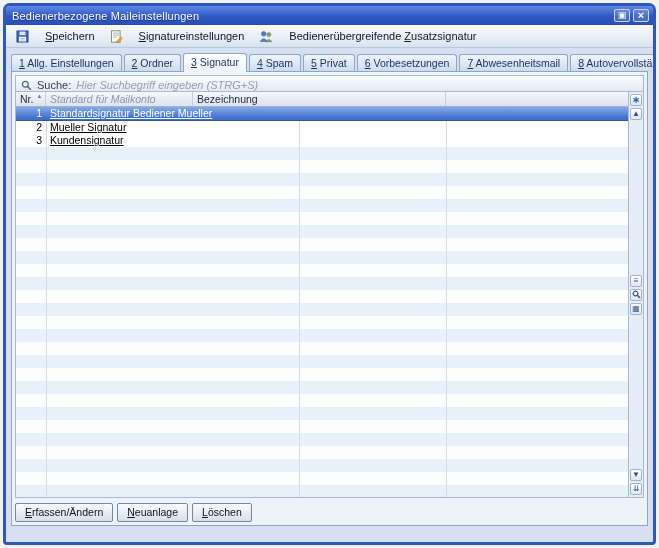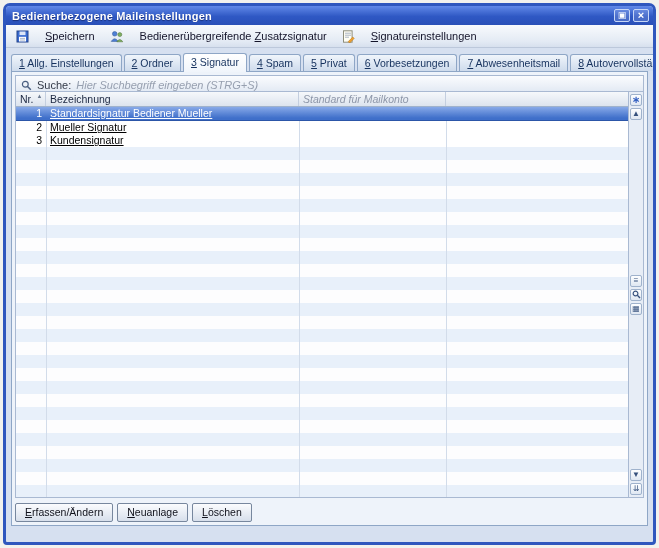--- a/index.html
+++ b/index.html
@@ -5,21 +5,21 @@
   * { margin:0; padding:0; box-sizing:border-box; }
   html,body { width:659px; height:548px; }
   body { background:#f2f2ee; font-family:"Liberation Sans","DejaVu Sans",sans-serif; font-size:11px; position:relative; overflow:hidden; }
 
   .window { position:absolute; inset:3px; border:3px solid #2f57be; border-radius:7px 7px 4px 4px;
             background:#d6e0f0; display:flex; flex-direction:column; overflow:hidden; }
 
   
   .titlebar { height:19px; flex:0 0 19px; background:linear-gradient(#6189e8,#2f58c4 55%,#2a50b8);
               display:flex; align-items:center; padding:0 4px 0 6px; }
-  .title-text { flex:1; color:#fff; font-weight:bold; font-size:11px; letter-spacing:.2px;
+  .title-text { flex:1; color:#fff; font-weight:normal; font-size:11px; letter-spacing:.2px;
                 text-shadow:0 1px 1px rgba(0,0,40,.45); white-space:nowrap; overflow:hidden; }
   .win-btn { width:16px; height:13px; margin-left:3px; border:1px solid #c6d6f6; border-radius:2px;
              background:rgba(255,255,255,.14); color:#fff; display:flex; align-items:center;
              justify-content:center; font-size:9px; line-height:1; cursor:default; }
   .win-btn.close { font-size:11px; font-weight:bold; }
 
   
   .toolbar { flex:0 0 23px; display:flex; align-items:center; gap:3px; padding:1px 5px;
              background:linear-gradient(#f8fafd,#e3eaf4 75%,#d7e0ee); border-bottom:1px solid #bcc8db; }
   .tool-item { display:flex; align-items:center; gap:16px; padding:2px 6px 2px 4px; color:#14142a;
@@ -109,40 +109,40 @@
           <rect x="3.5" y="1.5" width="6" height="3.6" fill="#dce6f8"></rect>
           <rect x="3" y="6.8" width="7" height="4.7" fill="#fff"></rect>
           <line x1="4" y1="8.4" x2="9" y2="8.4" stroke="#9aa8c0" stroke-width="0.8"></line>
           <line x1="4" y1="10" x2="9" y2="10" stroke="#9aa8c0" stroke-width="0.8"></line>
         </svg>
       </span>
       <span><u>S</u>peichern</span>
     </div>
     <div class="tool-item">
       <span class="tool-icon">
-        <svg width="14" height="13" viewBox="0 0 14 13">
-          <circle cx="4.7" cy="3.8" r="2.3" fill="#4d7fd6" stroke="#2c508f" stroke-width="0.5"></circle>
-          <path d="M1.2 11.4 Q4.7 6 8.2 11.4 Z" fill="#4d7fd6" stroke="#2c508f" stroke-width="0.5"></path>
-          <circle cx="9.8" cy="4.6" r="2" fill="#7fae62" stroke="#4c7037" stroke-width="0.5"></circle>
-          <path d="M6.8 11.8 Q9.8 7.2 12.8 11.8 Z" fill="#7fae62" stroke="#4c7037" stroke-width="0.5"></path>
-        </svg>
-      </span>
-      <span>Bedienerübergreifende <u>Z</u>usatzsignatur</span>
-    </div>
-    <div class="tool-item">
-      <span class="tool-icon">
         <svg width="13" height="13" viewBox="0 0 13 13">
           <rect x="1.5" y="0.8" width="8.6" height="11.4" fill="#fffef4" stroke="#8d8d7c"></rect>
           <line x1="3" y1="3.2" x2="9" y2="3.2" stroke="#aab4c4"></line>
           <line x1="3" y1="5.2" x2="9" y2="5.2" stroke="#aab4c4"></line>
           <line x1="3" y1="7.2" x2="7" y2="7.2" stroke="#aab4c4"></line>
           <polygon points="6.2,11.6 10.8,7 12.2,8.4 7.6,13" fill="#f0a030" stroke="#b37312" stroke-width="0.5"></polygon>
         </svg>
       </span>
       <span><u>S</u>ignatureinstellungen</span>
+    </div>
+    <div class="tool-item">
+      <span class="tool-icon">
+        <svg width="14" height="13" viewBox="0 0 14 13">
+          <circle cx="4.7" cy="3.8" r="2.3" fill="#4d7fd6" stroke="#2c508f" stroke-width="0.5"></circle>
+          <path d="M1.2 11.4 Q4.7 6 8.2 11.4 Z" fill="#4d7fd6" stroke="#2c508f" stroke-width="0.5"></path>
+          <circle cx="9.8" cy="4.6" r="2" fill="#7fae62" stroke="#4c7037" stroke-width="0.5"></circle>
+          <path d="M6.8 11.8 Q9.8 7.2 12.8 11.8 Z" fill="#7fae62" stroke="#4c7037" stroke-width="0.5"></path>
+        </svg>
+      </span>
+      <span>Bedienerübergreifende <u>Z</u>usatzsignatur</span>
     </div>
   </div>
 
   <div class="inner">
 
     <div class="tabstrip">
       <div class="tab"><u>1</u> Allg. Einstellungen</div>
       <div class="tab"><u>2</u> Ordner</div>
       <div class="tab active"><u>3</u> Signatur</div>
       <div class="tab"><u>4</u> Spam</div>
@@ -166,22 +166,22 @@
       </div>
 
       <div class="grid-wrap">
         <div class="grid-main">
 
           <div class="grid-header">
             <div class="hcell h-nr">
               <span>Nr.</span>
               <span class="sort-glyph">▲</span>
             </div>
+            <div class="hcell h-std">Standard für Mailkonto</div>
             <div class="hcell h-bez">Bezeichnung</div>
-            <div class="hcell h-std">Standard für Mailkonto</div>
             <div class="hcell h-rest"></div>
           </div>
 
           <div class="grid-body">
             <div class="vline" style="left:30px"></div>
             <div class="vline" style="left:283px"></div>
             <div class="vline" style="left:430px"></div>
 
             <div class="row selected">
               <div class="cell c-nr">1</div>

